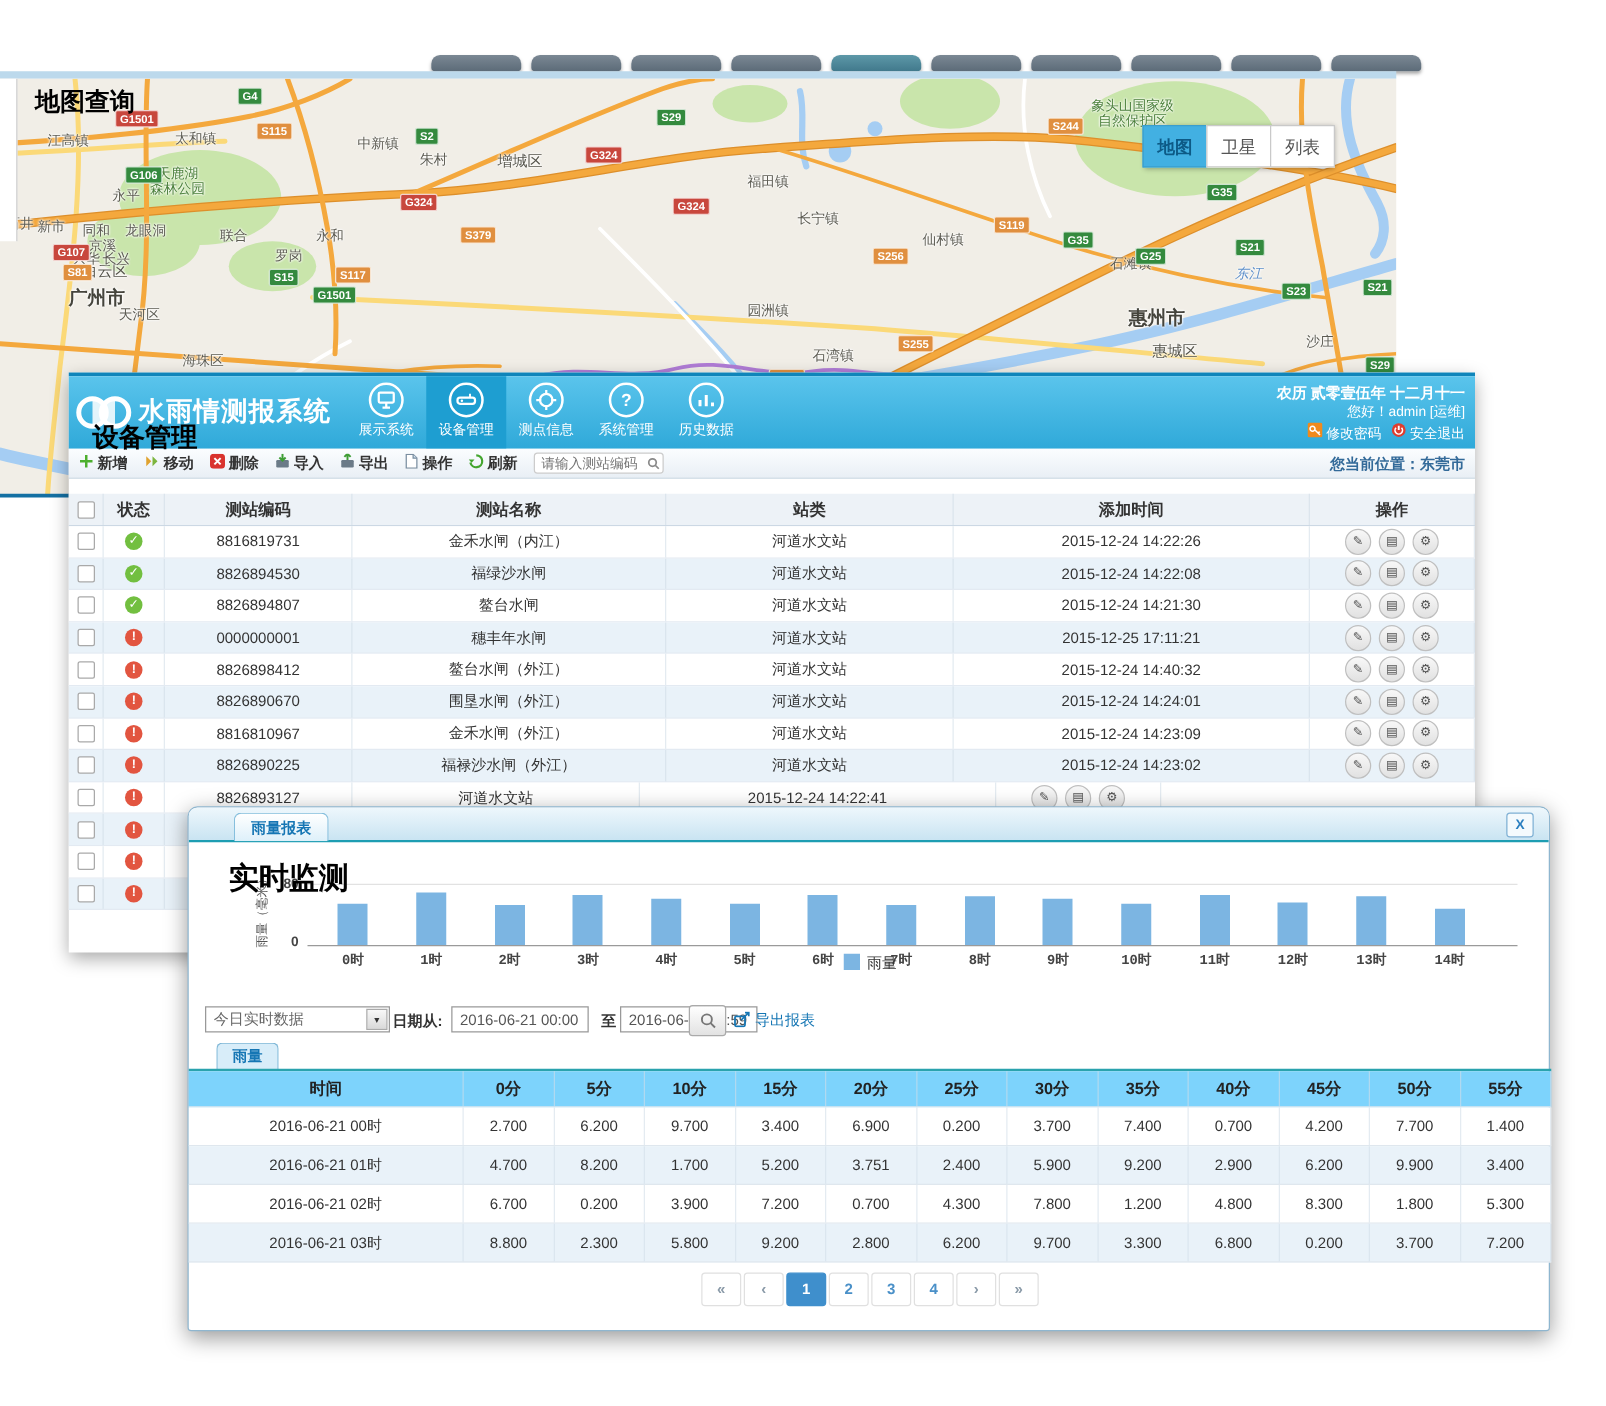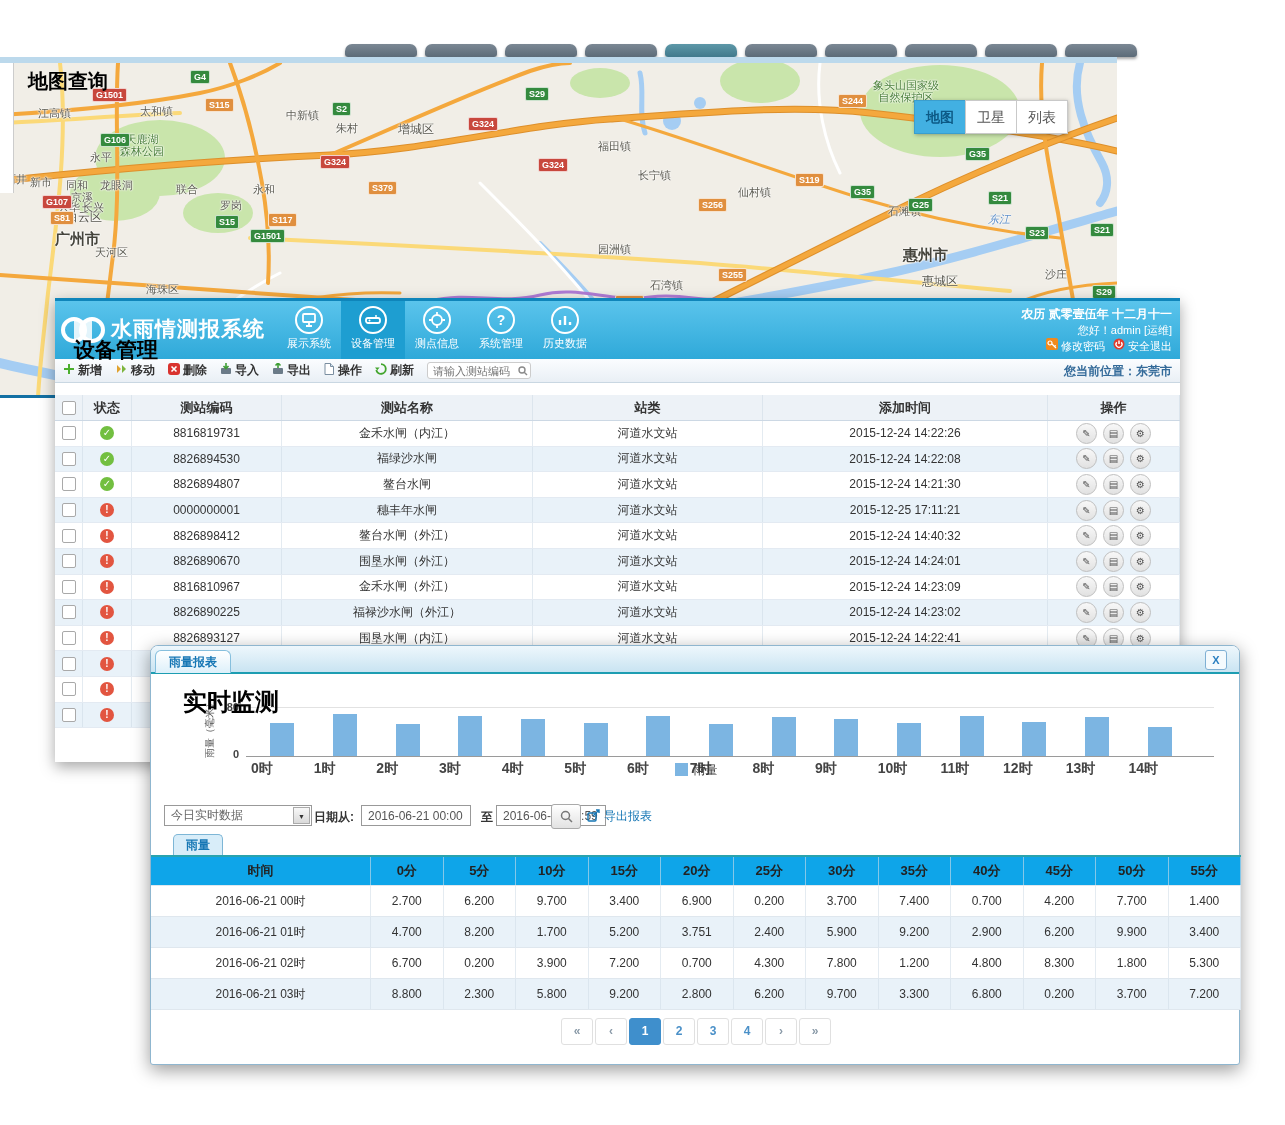--- a/index.html
+++ b/index.html
@@ -77,56 +77,56 @@
   .status-ok{background:#72bf40;}
   .status-error{background:#e25540;}
   .opbtn{display:inline-flex;width:19px;height:19px;border-radius:50%;background:linear-gradient(#f8f8f8,#e1e1e1);
          border:1px solid #bfbfbf;align-items:center;justify-content:center;font-size:10px;color:#555;margin:0 3px;
          font-family:"DejaVu Sans",sans-serif;cursor:pointer;}
   
   .chart-win{position:absolute;left:150px;top:645px;width:1090px;height:420px;background:#fff;
              border:1px solid #8fb6cf;border-radius:8px 8px 3px 3px;box-shadow:0 5px 18px rgba(0,0,0,.4);box-sizing:border-box;}
   .cw-header{position:relative;height:26px;background:linear-gradient(#eef7fc,#c9e4f2);
              border-bottom:2px solid #1d9db2;border-radius:7px 7px 0 0;}
-  .cw-tab{position:absolute;left:4px;top:4px;height:22px;padding:0 13px;background:linear-gradient(#ffffff,#ddf0fa);
+  .cw-tab{position:absolute;left:36px;top:4px;height:22px;padding:0 13px;background:linear-gradient(#ffffff,#ddf0fa);
           border:1px solid #86bfdd;border-bottom:none;border-radius:6px 6px 0 0;font-size:12px;font-weight:bold;
           color:#1576b4;line-height:22px;}
   .cw-close{position:absolute;right:12px;top:4px;width:20px;height:18px;background:#f4fafd;border:1px solid #7fb0d4;
             border-radius:3px;color:#2a7fc0;font-weight:bold;font-size:11px;text-align:center;line-height:18px;cursor:pointer;}
   .chart{position:absolute;left:0;top:28px;width:1090px;height:100px;}
   .axis-title{position:absolute;left:52px;top:84px;transform:rotate(-90deg);transform-origin:0 0;
               font-size:10px;color:#555;white-space:nowrap;}
   .ytick{position:absolute;width:24px;text-align:right;font-size:11px;color:#444;font-weight:bold;}
   .gridline{position:absolute;left:95px;width:968px;height:1px;background:#e2e2e2;}
   .baseline{position:absolute;left:95px;width:968px;height:1px;background:#9a9a9a;}
   .bars{position:absolute;left:100px;top:0;width:940px;height:82px;display:flex;align-items:flex-end;}
   .bar-cell{flex:1;display:flex;justify-content:center;align-items:flex-end;height:100%;}
   .bar{width:24px;background:#7cb5e2;}
   .xlabels{position:absolute;left:100px;top:86px;width:940px;display:flex;}
-  .xlabel{flex:1;text-align:left;font-size:14px;font-weight:bold;color:#444;}
+  .xlabel{flex:1;text-align:center;font-size:11px;font-weight:bold;color:#444;font-family:Liberation Mono, monospace;}
   .legend{position:absolute;left:0;top:116px;width:1090px;text-align:center;font-size:12px;color:#333;}
   .legend-swatch{display:inline-block;width:13px;height:13px;background:#7cb5e2;vertical-align:-2px;margin-right:6px;}
   
   .filters{position:absolute;left:0;top:157px;width:1090px;height:26px;font-size:12px;color:#333;}
   .sel{position:absolute;left:13px;top:2px;width:148px;height:21px;border:1px solid #999;background:#fff;
        line-height:19px;padding-left:6px;color:#666;box-sizing:border-box;cursor:pointer;}
   .sel-arrow{position:absolute;right:1px;top:1px;width:17px;height:17px;background:linear-gradient(#f8f8f8,#d9d9d9);
              border:1px solid #aaa;text-align:center;font-size:7px;line-height:17px;color:#333;box-sizing:border-box;}
   .flabel{position:absolute;top:6px;font-weight:bold;}
   .finput{position:absolute;top:2px;height:21px;border:1px solid #999;font-size:12px;color:#555;padding-left:6px;
           box-sizing:border-box;outline:none;background:#fff;}
   .search-btn{position:absolute;left:400px;top:1px;width:28px;height:23px;background:linear-gradient(#ffffff,#e2e2e2);
               border:1px solid #aaa;border-radius:3px;display:flex;align-items:center;justify-content:center;cursor:pointer;}
   .export{position:absolute;left:436px;top:5px;color:#1576b4;display:flex;gap:4px;align-items:center;cursor:pointer;}
   .data-tab{position:absolute;left:22px;top:188px;height:21px;padding:0 12px;background:#d8edf9;border:1px solid #7db6d6;
             border-bottom:none;border-radius:5px 5px 0 0;color:#1576b4;font-weight:bold;font-size:12px;line-height:21px;}
   
   .rtable{position:absolute;left:0;top:209px;width:1090px;border-top:2px solid #2aa3ae;}
   .rt-row{display:flex;height:30px;align-items:center;font-size:12px;color:#333;border-bottom:1px solid #dfe7ee;background:#fff;}
-  .rt-row.head{height:28px;background:#0ea5e9;font-weight:bold;font-size:13px;color:#222;}
+  .rt-row.head{height:28px;background:#7dd3fc;font-weight:bold;font-size:13px;color:#222;}
   .rt-row.alt{background:#e9f2f9;}
   .rt-cell{text-align:center;border-right:1px solid rgba(210,222,232,.6);box-sizing:border-box;height:100%;
            display:flex;align-items:center;justify-content:center;}
   .rt-time{width:220px;flex:none;}
   .rt-val{flex:1;}
   
   .pager{position:absolute;left:0;top:372px;width:1090px;display:flex;justify-content:center;gap:2px;}
   .pg{min-width:26px;height:25px;line-height:25px;text-align:center;background:#fff;border:1px solid #e0e0e0;
       border-radius:3px;color:#4a90c8;font-weight:bold;font-size:12px;padding:0 2px;cursor:pointer;}
   .pg.arrow{color:#8a9aa8;}
@@ -534,21 +534,20 @@
           </div>
         </div>
         <div class="dt-row">
           <div class="dt-cell" style="width: 28px;">
             <span class="checkbox"></span>
           </div>
           <div class="dt-cell" style="width: 49px;">
             <span class="status-dot status-error">!</span>
           </div>
           <div class="dt-cell" style="width: 150px;">8826893127</div>
-          <div class="dt-cell" style="width: 251px;">围垦水闸（内江）</div>
           <div class="dt-cell" style="width: 230px;">河道水文站</div>
           <div class="dt-cell" style="width: 285px;">2015-12-24 14:22:41</div>
           <div class="dt-cell" style="width: 132px;">
             <span class="opbtn">✎</span>
             <span class="opbtn">▤</span>
             <span class="opbtn">⚙</span>
           </div>
         </div>
         <div class="dt-row alt">
           <div class="dt-cell" style="width: 28px;">

